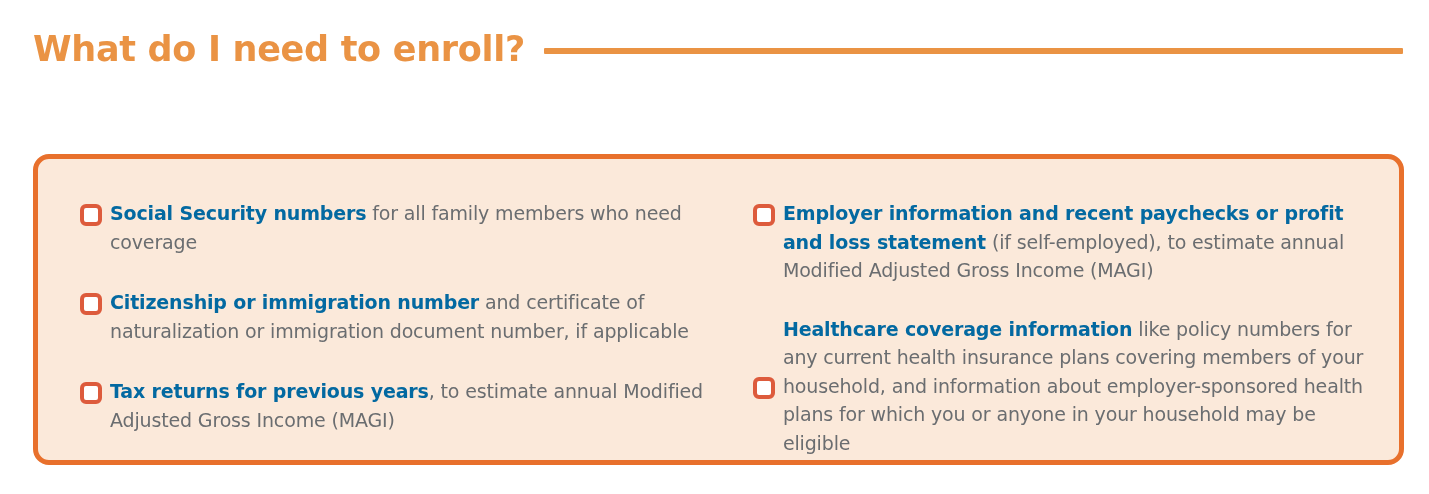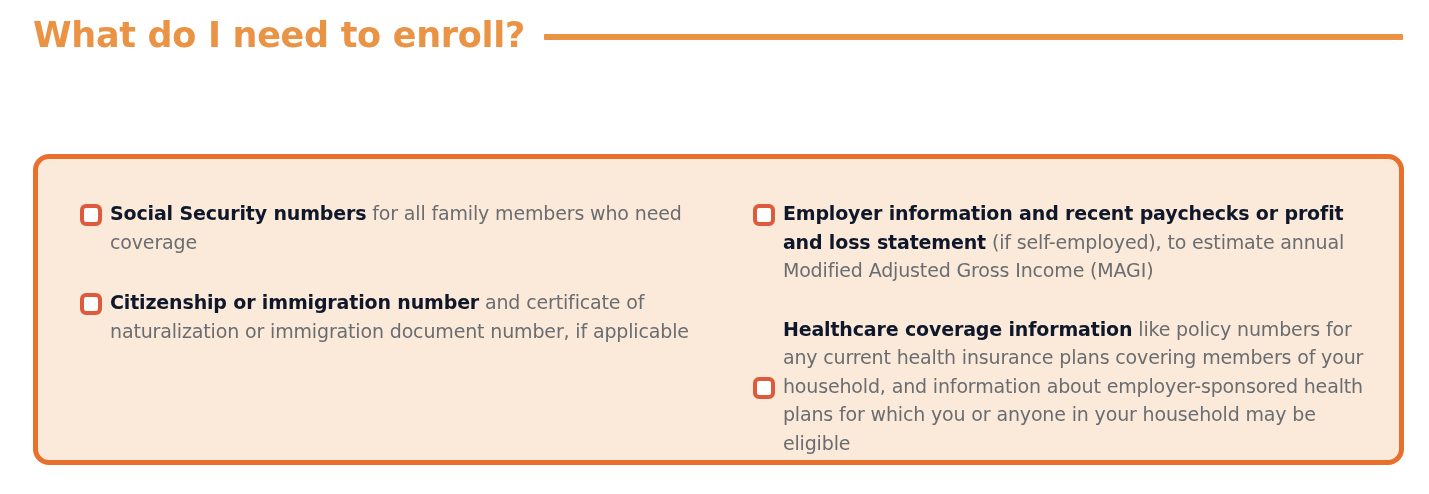--- a/index.html
+++ b/index.html
@@ -18,21 +18,21 @@
   .page {
     position: relative;
     width: 1429px;
     height: 494px;
   }
 
   
   .header {
     position: absolute;
     left: 33px;
-    top: 12px;
+    top: 26px;
     right: 26px;
   }
 
   .title-row {
     display: flex;
     align-items: center;
     height: 46px;
   }
 
   .title {
@@ -132,21 +132,21 @@
 
   .item-text {
     font-size: 19px;
     color: #6a6d70;
     line-height: 1.50;
     letter-spacing: -0.15px;
   }
 
   .item-text .strong {
     font-weight: bold;
-    color: #0f172a;
+    color: #0369a1;
   }
 </style>
 </head>
 <body>
 
 <div class="page">
 
   <div class="header">
     <div class="title-row">
       <div class="title">What do I need to enroll?</div>
@@ -162,20 +162,24 @@
         <div class="item">
           <div class="checkbox"></div>
           <div class="item-text"><span class="strong">Social Security numbers</span><span> for all family members who need coverage</span></div>
         </div>
 
         <div class="item">
           <div class="checkbox"></div>
           <div class="item-text"><span class="strong">Citizenship or immigration number</span><span> and certificate of naturalization or immigration document number, if applicable</span></div>
         </div>
 
+        <div class="item">
+          <div class="checkbox"></div>
+          <div class="item-text"><span class="strong">Tax returns for previous years</span><span>, to estimate annual Modified Adjusted Gross Income (MAGI)</span></div>
+        </div>
 
       </div>
 
       <div class="col col-right">
 
         <div class="item">
           <div class="checkbox"></div>
           <div class="item-text"><span class="strong">Employer information and recent paychecks or profit and loss statement</span><span> (if self-employed), to estimate annual Modified Adjusted Gross Income (MAGI)</span></div>
         </div>
 

